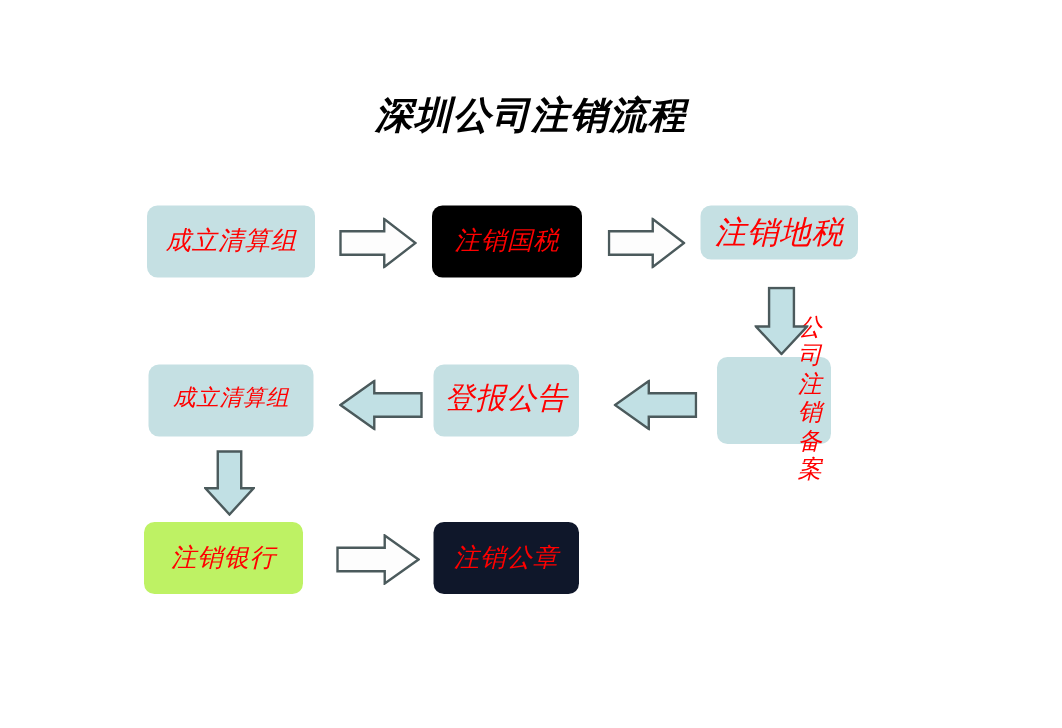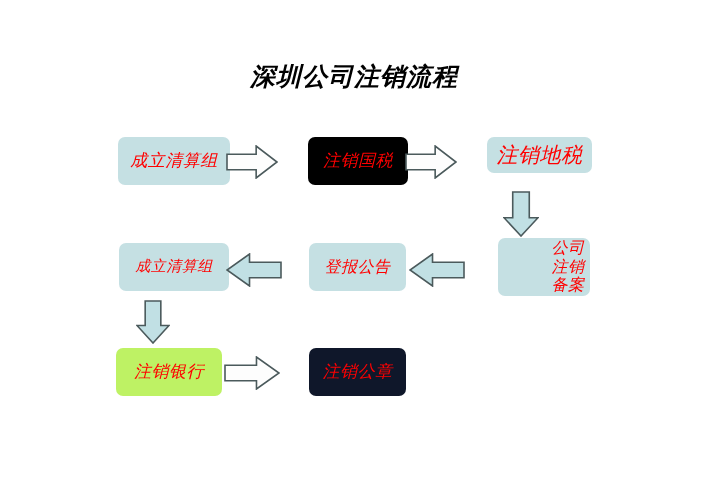--- a/index.html
+++ b/index.html
@@ -47,43 +47,42 @@
     color: #ff0000;
     font-family: "Liberation Serif", "DejaVu Serif", serif;
     font-weight: normal;
     display: flex;
     align-items: center;
     justify-content: center;
     text-align: center;
     line-height: 1.18;
     white-space: pre-line;
     letter-spacing: 0.5px;
-    margin-left: 20px;
   }
 
   
   .arrow {
     position: absolute;
   }
   .arrow svg { display: block; }
 </style>
 </head>
 <body>
 
 <div id="canvas">
 
   <div class="title">深圳公司注销流程</div>
 
   <div id="nodes-layer">
       <div class="node" style="left: 98px; top: 137px; width: 112px; height: 48px; font-size: 17px; background: rgb(197, 224, 227); color: rgb(255, 0, 0);"><span>成立清算组</span></div>
       <div class="node" style="left: 288px; top: 137px; width: 100px; height: 48px; font-size: 17px; background: #000000; color: rgb(255, 0, 0);"><span>注销国税</span></div>
       <div class="node" style="left: 467px; top: 137px; width: 105px; height: 36px; font-size: 21px; background: rgb(197, 224, 227); color: rgb(255, 0, 0);"><span>注销地税</span></div>
-      <div class="node" style="left: 478px; top: 238px; width: 92px; height: 58px; font-size: 16px; background: rgb(197, 224, 227); color: rgb(255, 0, 0); padding-left: 48px;"><span>公司注销
+      <div class="node" style="left: 478px; top: 238px; width: 76px; height: 58px; font-size: 16px; background: rgb(197, 224, 227); color: rgb(255, 0, 0); padding-left: 48px;"><span>公司注销
 备案</span></div>
-      <div class="node" style="left: 289px; top: 243px; width: 97px; height: 48px; font-size: 16px; background: rgb(197, 224, 227); color: rgb(255, 0, 0);"><span>登报公告</span></div>
+      <div class="node" style="left: 289px; top: 243px; width: 97px; height: 48px; font-size: 20px; background: rgb(197, 224, 227); color: rgb(255, 0, 0);"><span>登报公告</span></div>
       <div class="node" style="left: 99px; top: 243px; width: 110px; height: 48px; font-size: 15px; background: rgb(197, 224, 227); color: rgb(255, 0, 0);"><span>成立清算组</span></div>
       <div class="node" style="left: 96px; top: 348px; width: 106px; height: 48px; font-size: 17px; background: #bef264; color: rgb(255, 0, 0);"><span>注销银行</span></div>
       <div class="node" style="left: 289px; top: 348px; width: 97px; height: 48px; font-size: 17px; background: #0f172a; color: rgb(255, 0, 0);"><span>注销公章</span></div>
     </div>
   <div id="arrows-layer">
       <div class="arrow" style="left: 226px; top: 145px; width: 52px; height: 34px;">
         <svg width="52" height="34" viewBox="0 0 52 34">
           <polygon points="1,9.18 30.160000000000004,9.18 30.160000000000004,1 51,17 30.160000000000004,33 30.160000000000004,24.82 1,24.82" fill="#fdfdfd" stroke="#4b5a5c" stroke-width="1.6" stroke-linejoin="miter"></polygon>
         </svg>
       </div>

